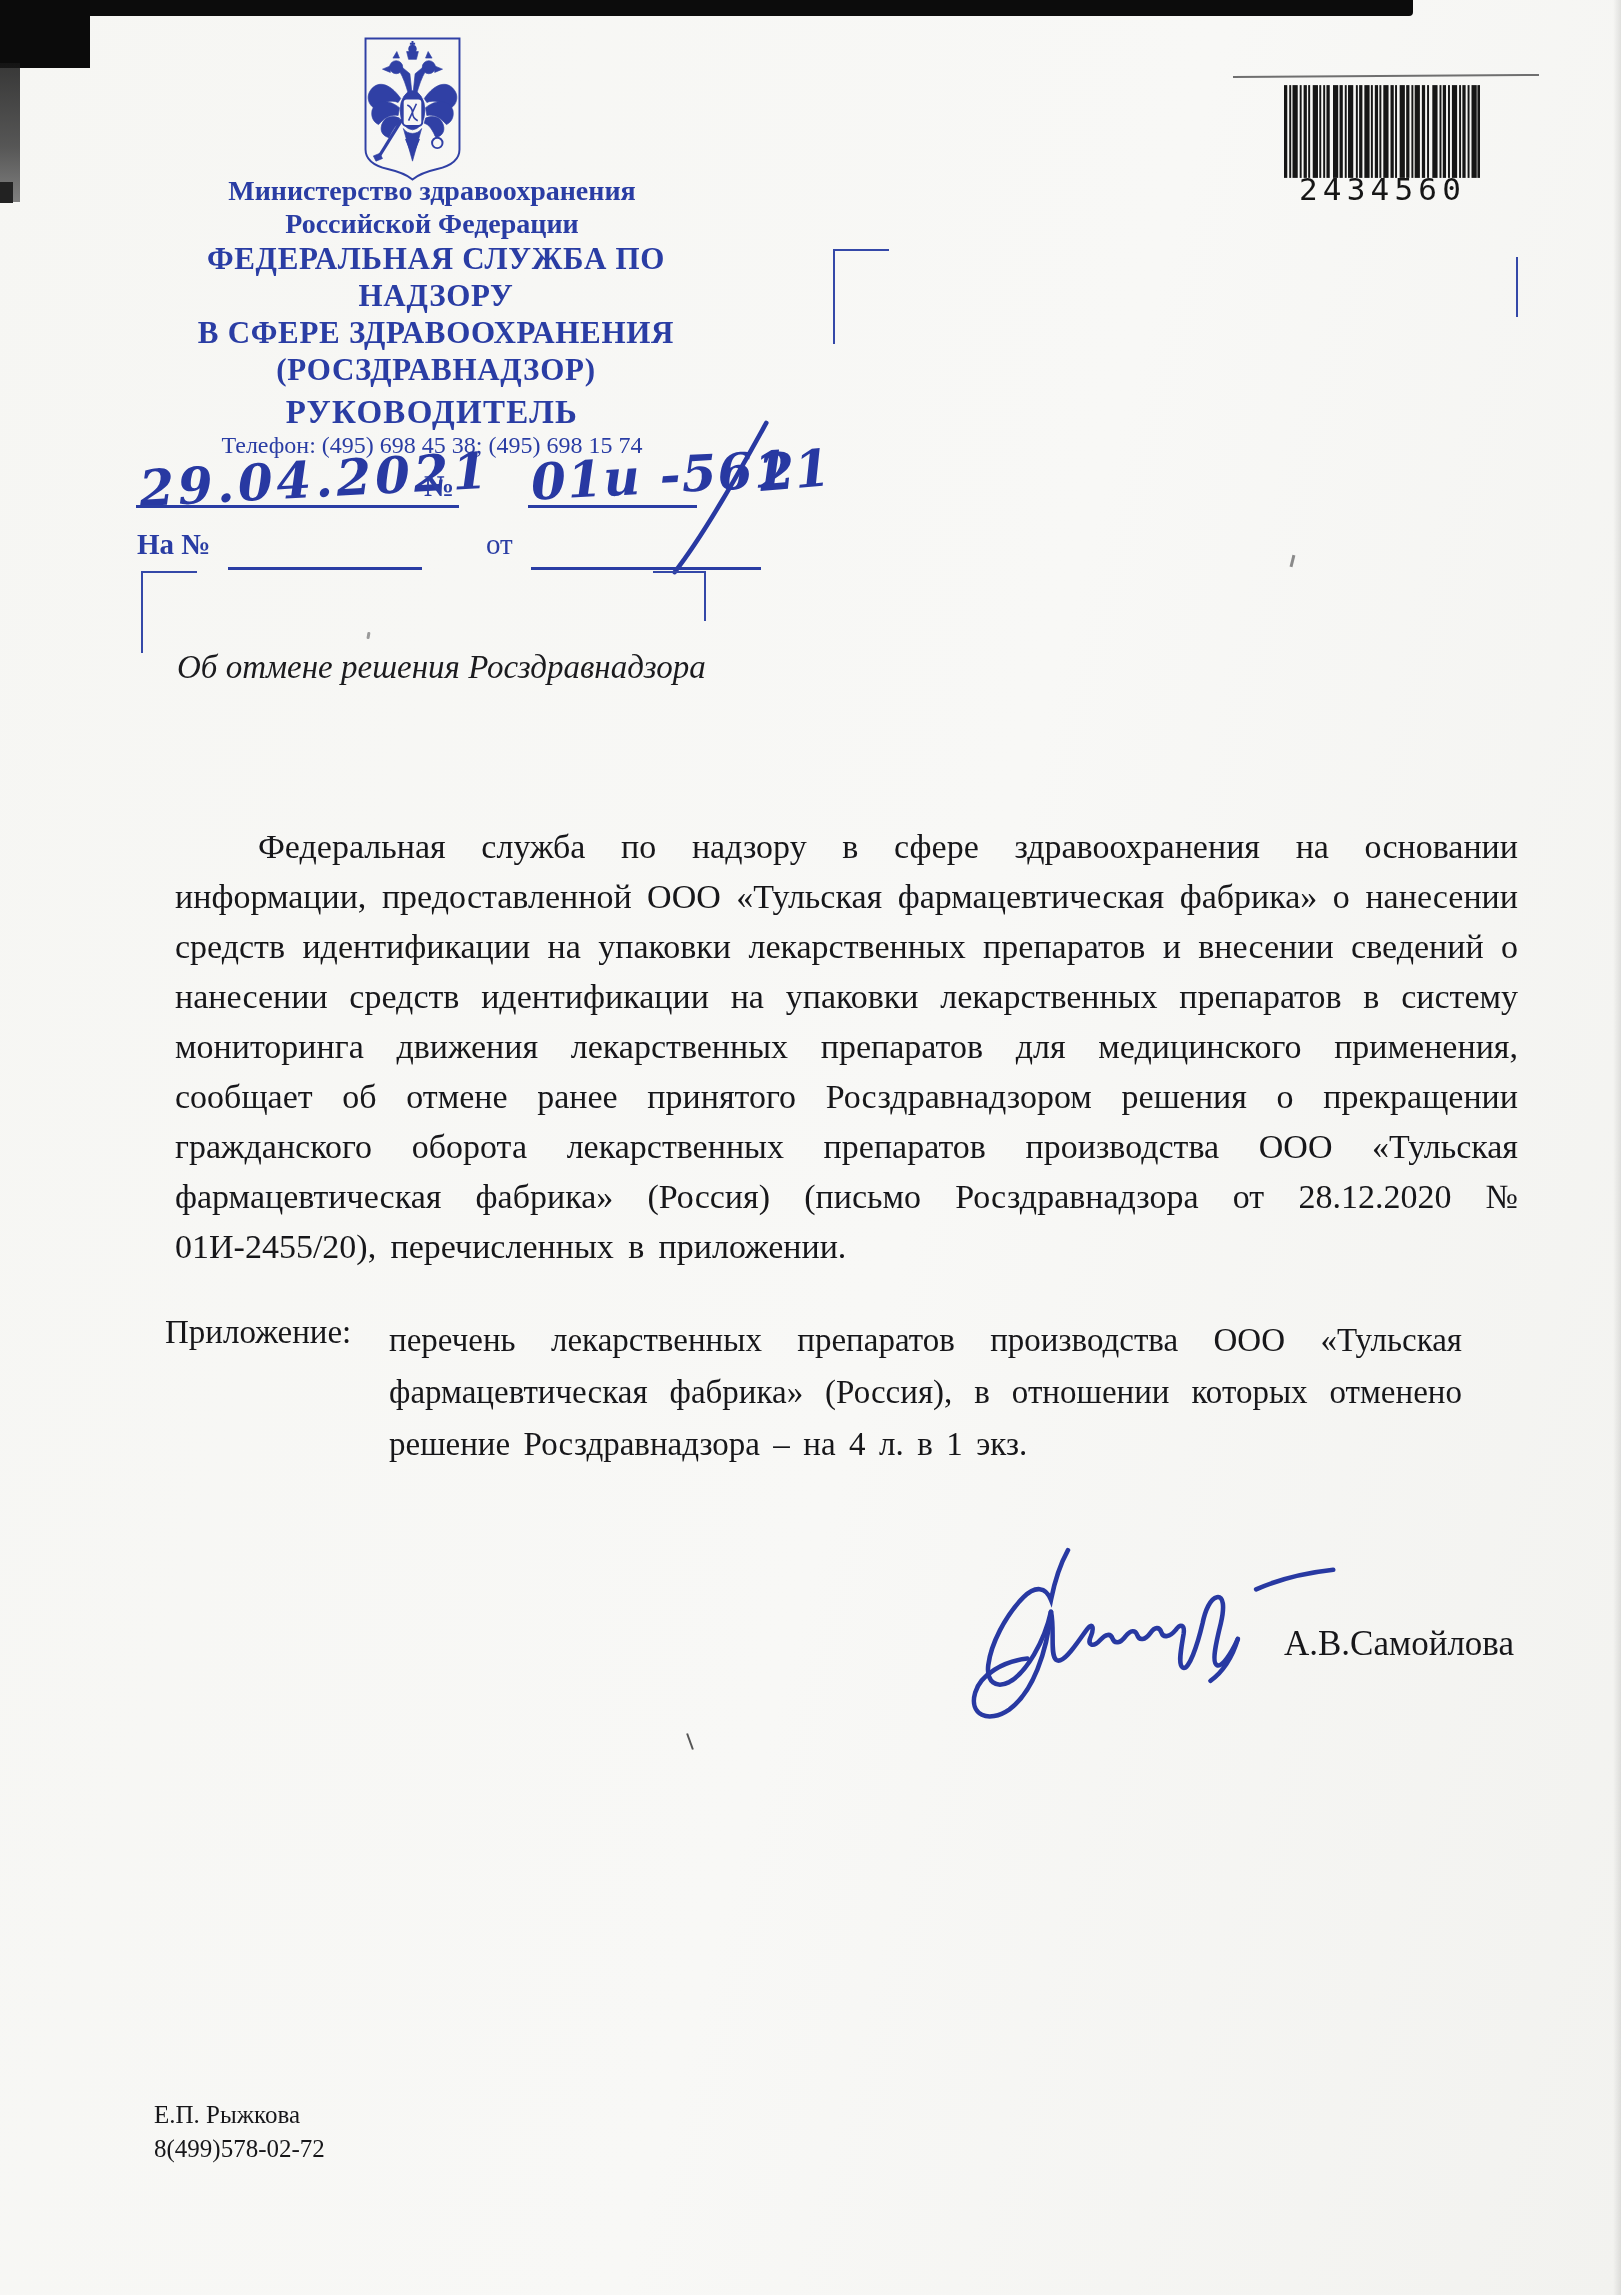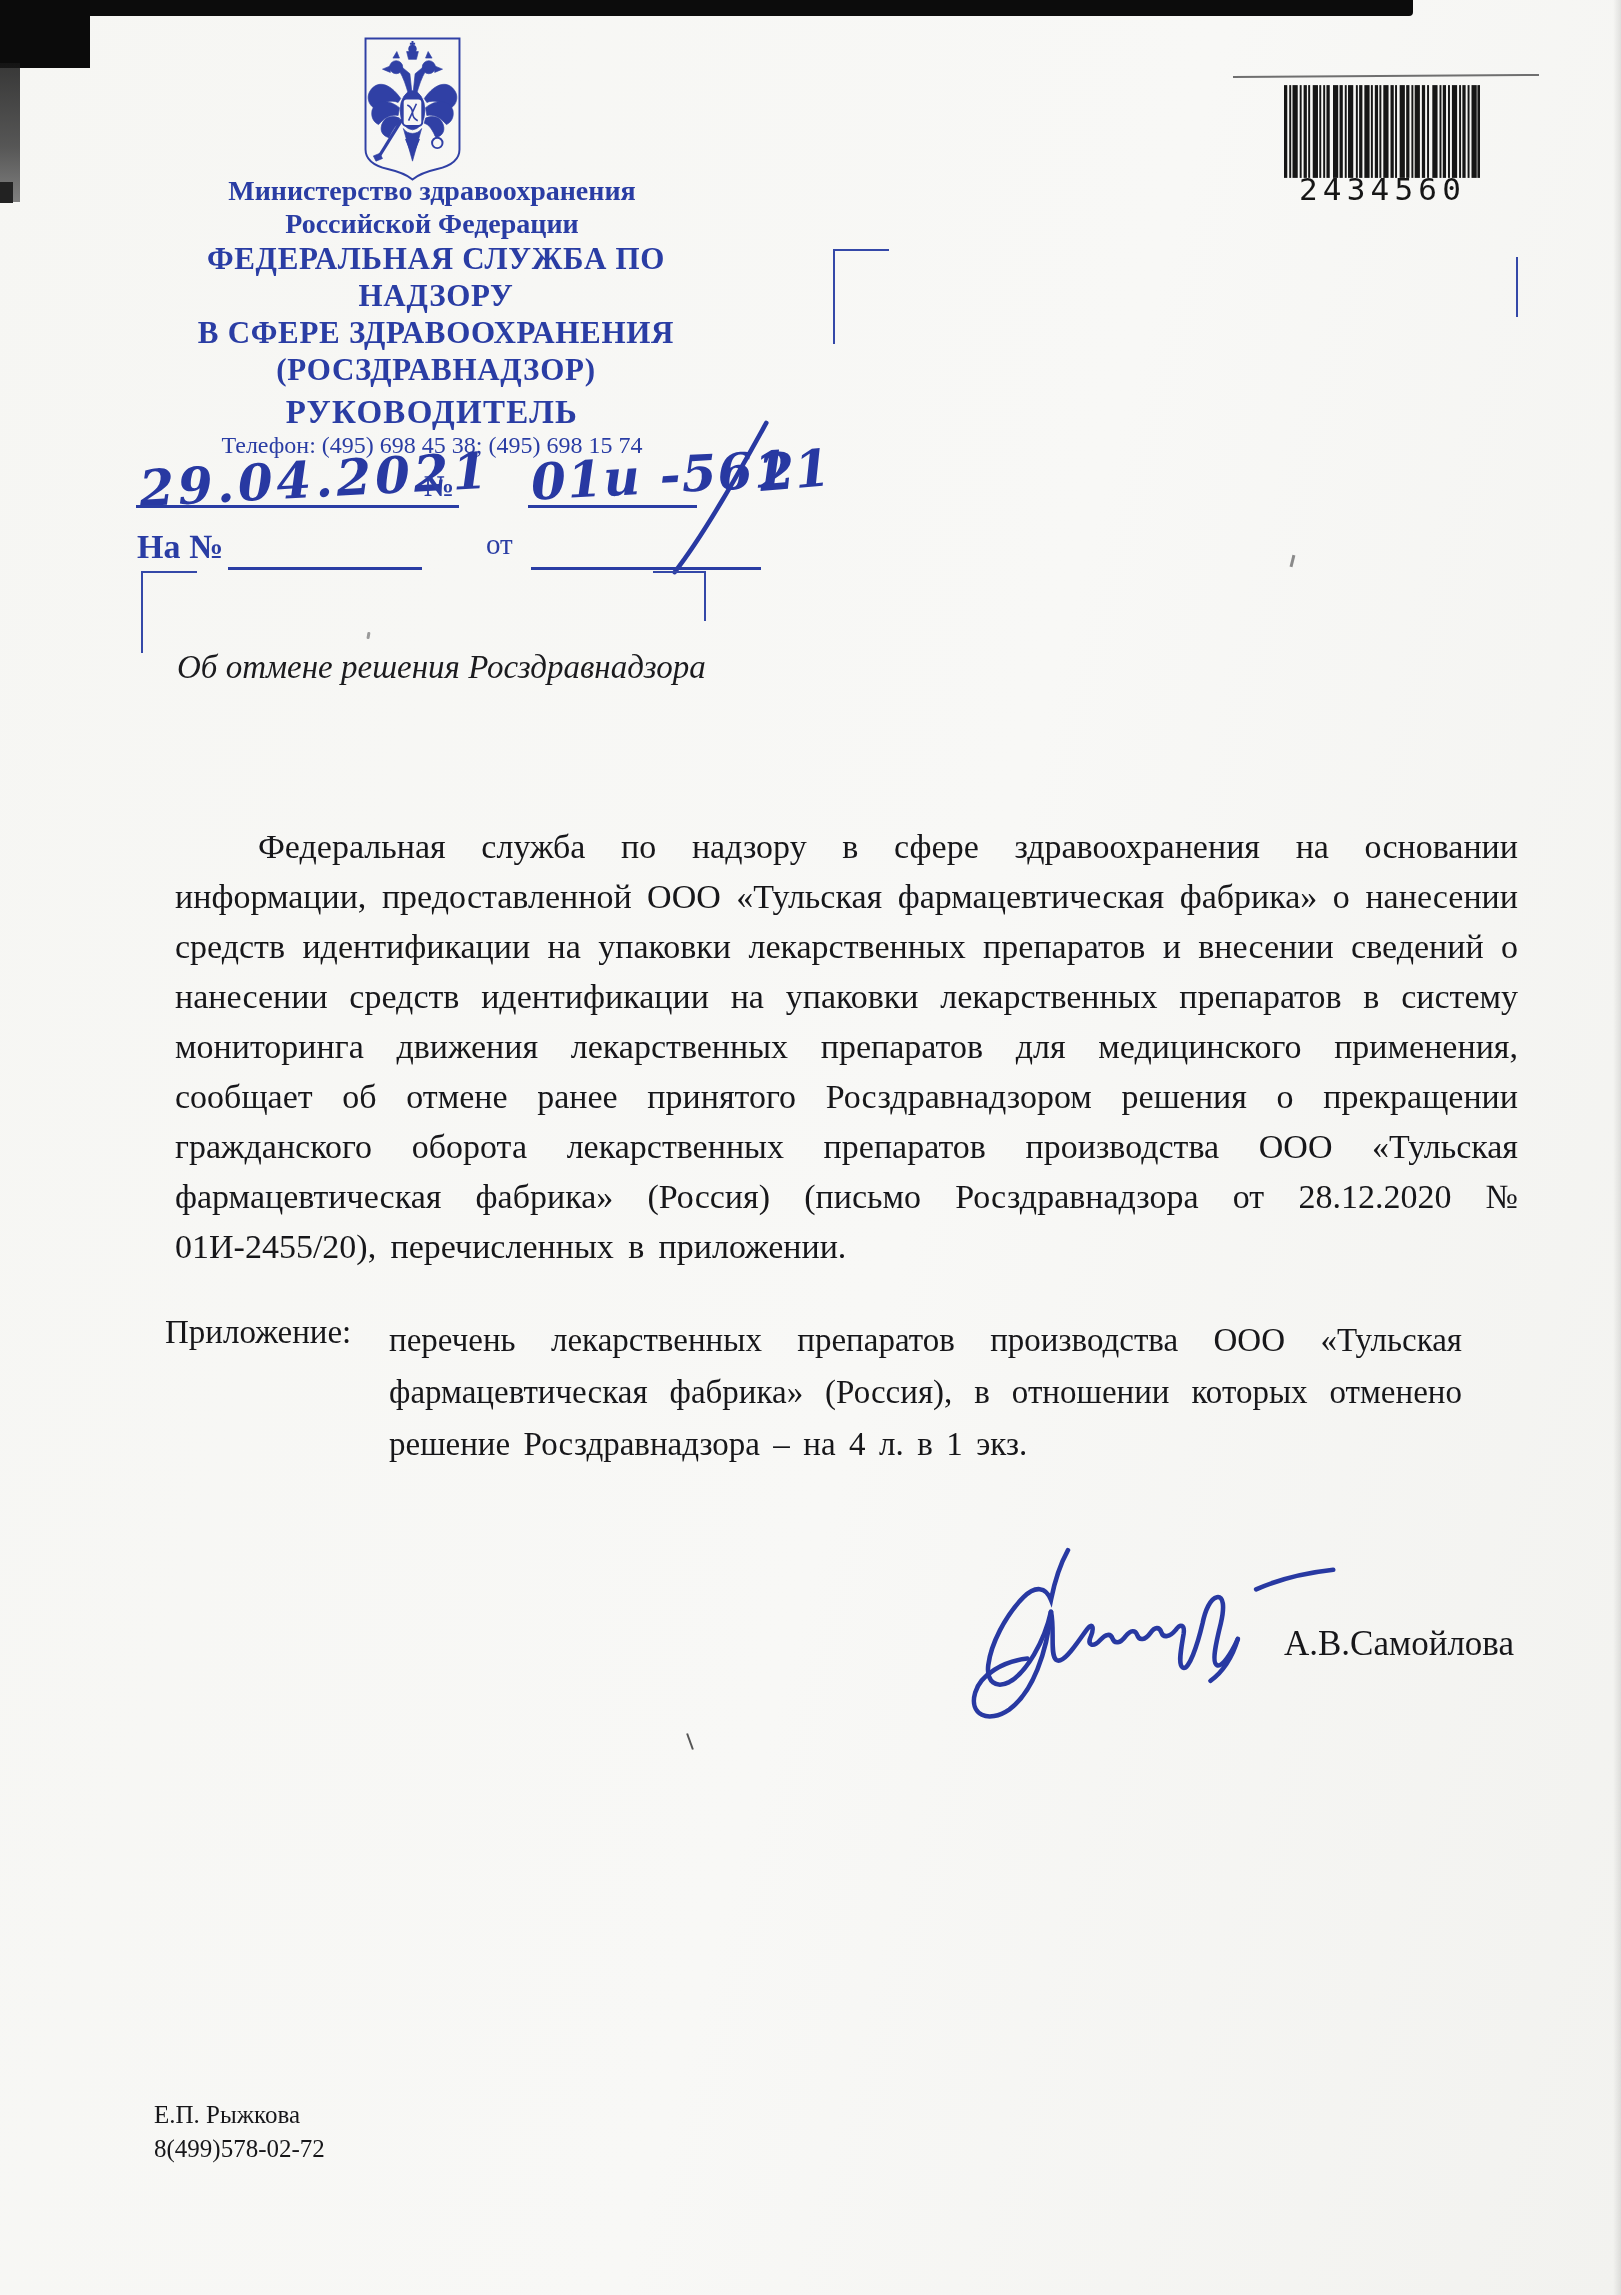--- a/index.html
+++ b/index.html
@@ -46,21 +46,21 @@
   
   .script{font-family:"DejaVu Serif", serif;font-style:italic;font-weight:bold;color:#2839a2;}
   .hw-date{position:absolute;left:139px;top:450px;font-size:50px;letter-spacing:3.9px;transform:rotate(-3deg);}
   .no-sign{position:absolute;left:424px;top:469px;color:#2a3da4;font-size:30px;font-weight:bold;}
   .hw-num{position:absolute;left:531px;top:446px;font-size:50px;letter-spacing:1.3px;transform:rotate(-3deg);}
   .hw-num-suffix{position:absolute;left:759px;top:440px;font-size:51px;transform:rotate(-5deg);}
   .hw-slash{position:absolute;left:668px;top:419px;width:105px;height:157px;}
   .uline{position:absolute;height:3.3px;background:#2a3da4;}
   .ul-date{left:136px;top:505px;width:323px;}
   .ul-num{left:528px;top:505px;width:169px;}
-  .naNo{position:absolute;left:137px;top:528px;color:#2a3da4;font-size:34px;font-weight:bold;}
+  .naNo{position:absolute;left:137px;top:528px;color:#2a3da4;font-size:29px;font-weight:bold;}
   .ot{position:absolute;left:486px;top:528px;color:#2a3da4;font-size:29px;}
   .ul-na{left:228px;top:567px;width:194px;}
   .ul-ot{left:531px;top:567px;width:230px;}
 
   
   .subject{position:absolute;left:177px;top:649px;font-size:33px;color:#1b1b1e;font-style:italic;}
   .body-par{position:absolute;left:175px;top:822px;width:1343px;font-size:34px;line-height:50px;
     text-align:justify;text-indent:83px;word-spacing:5.9px;color:#17171a;}
   .attach-label{position:absolute;left:165px;top:1314px;font-size:33px;color:#17171a;}
   .attach-text{position:absolute;left:389px;top:1314px;width:1073px;font-size:33px;line-height:52px;

